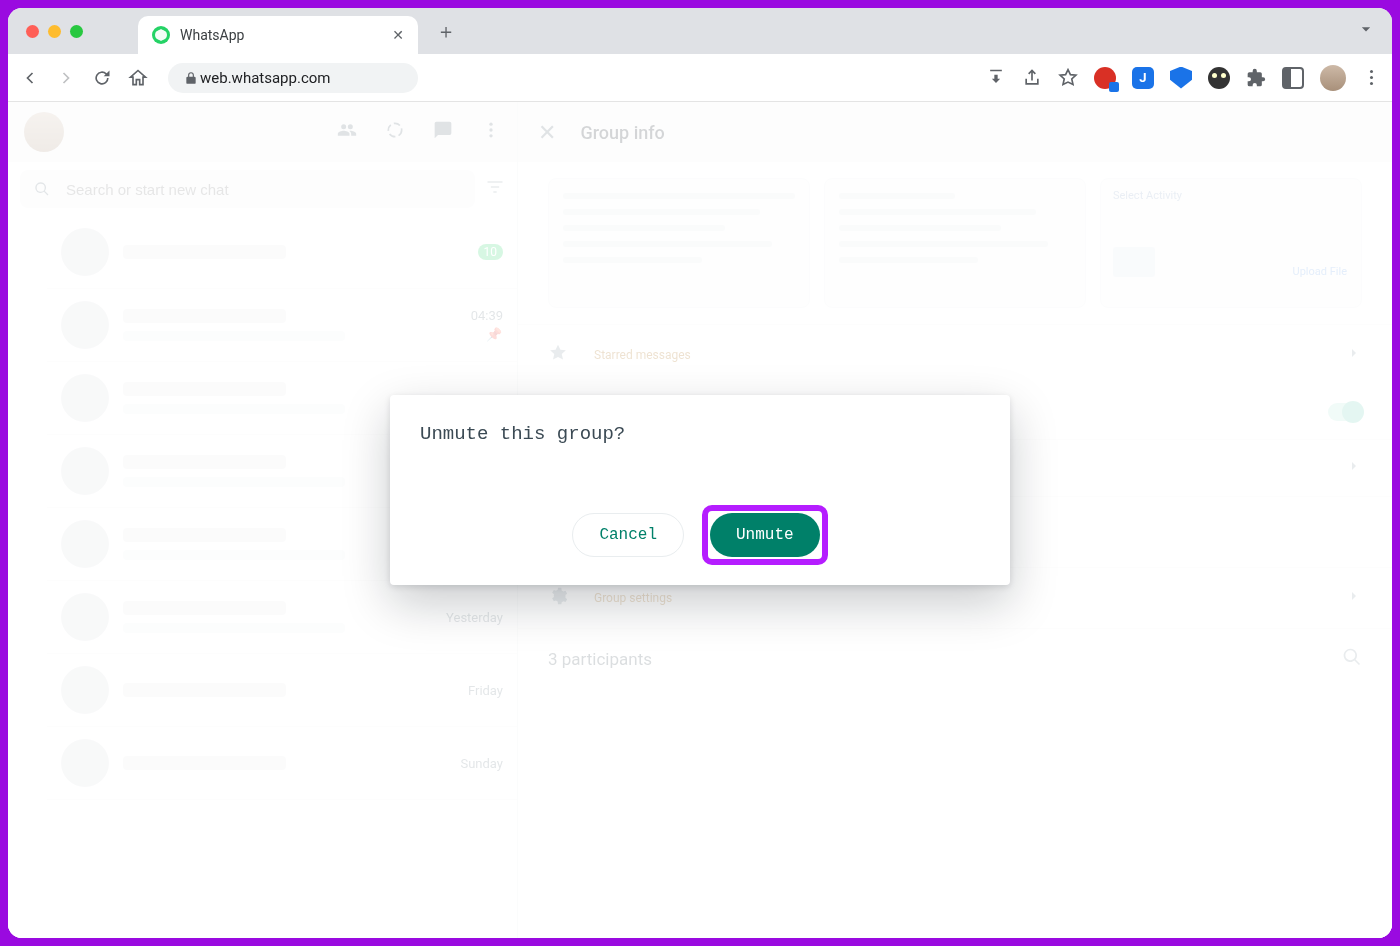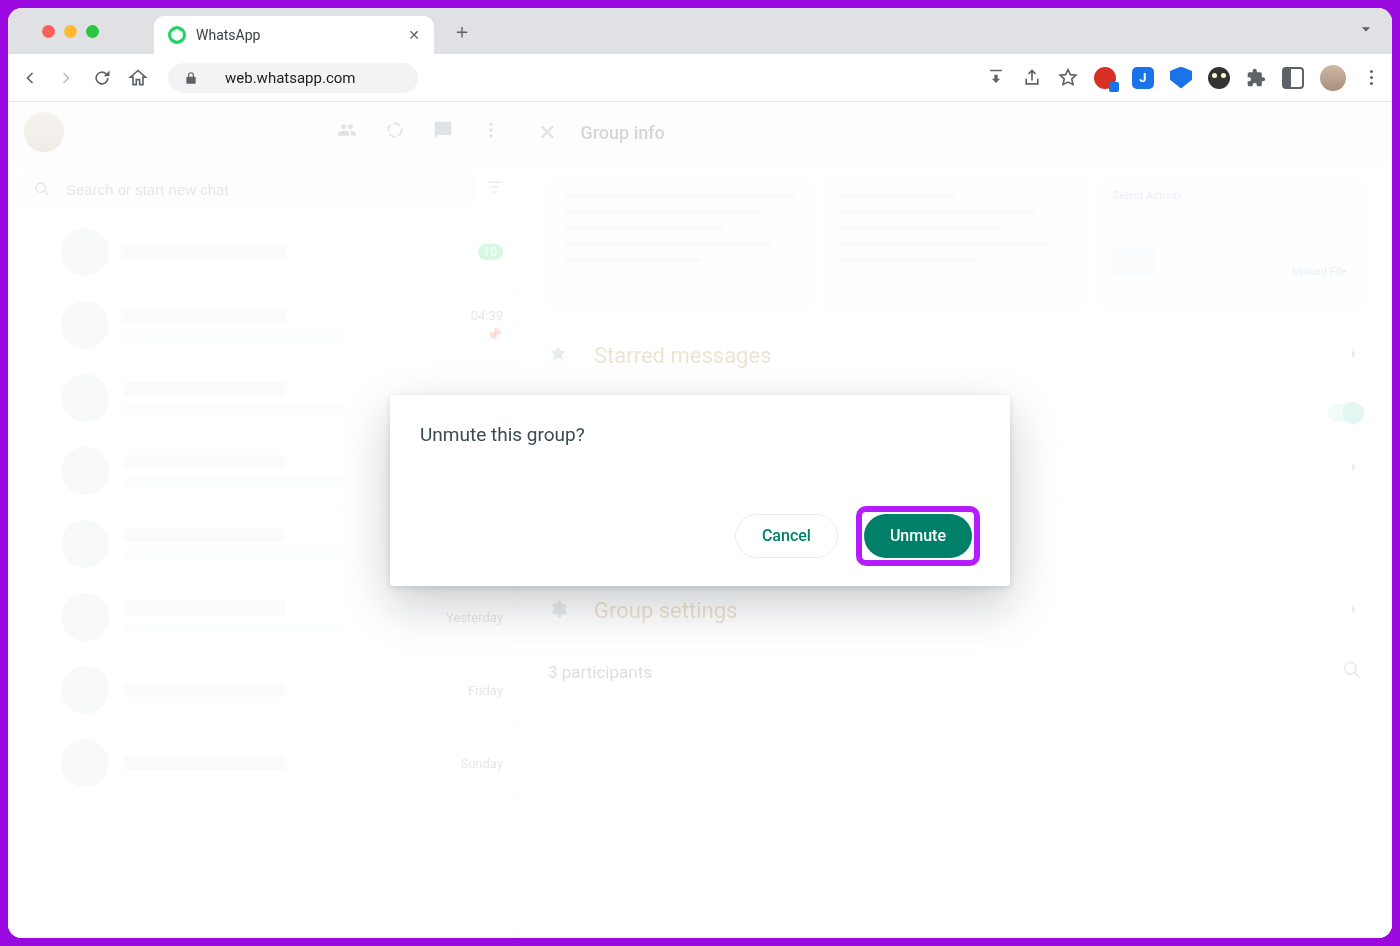--- a/index.html
+++ b/index.html
@@ -15,21 +15,21 @@
     position: relative;
     display: flex;
     flex-direction: column;
   }
   
   .browser-tabbar {
     height: 46px;
     background: #dfe1e5;
     display: flex;
     align-items: center;
-    padding-left: 34px;
+    padding-left: 18px;
     position: relative;
   }
   .traffic-lights { display: flex; gap: 9px; align-items: center; margin-right: 55px; }
   .tl { width: 13px; height: 13px; border-radius: 50%; }
   .tl-close { background: #ff5f57; }
   .tl-min { background: #febc2e; }
   .tl-max { background: #28c840; }
   .tab {
     height: 38px;
     margin-top: 8px;
@@ -63,21 +63,21 @@
     align-items: center;
     padding: 0 12px;
     gap: 14px;
   }
   .nav-icons { display: flex; gap: 16px; color: #5f6368; align-items: center; }
   .nav-icon { width: 20px; height: 20px; display: flex; align-items: center; justify-content: center; }
   .omnibox {
     flex: 0 0 auto;
     display: flex;
     align-items: center;
-    gap: 27px;
+    gap: 2px;
     background: #f1f3f4;
     border-radius: 20px;
     padding: 6px 16px;
     min-width: 250px;
     margin-left: 6px;
   }
   .omnibox-url { font-size: 15px; color: #202124; }
   .lock-icon { width: 14px; height: 14px; color: #5f6368; }
   .toolbar-right { margin-left: auto; display: flex; align-items: center; gap: 16px; }
   .toolbar-right .ic { width: 20px; height: 20px; color: #5f6368; display:flex; align-items:center; justify-content:center; }
@@ -124,40 +124,40 @@
   .wa-right-header { height: 60px; background: #f0f2f5; display: flex; align-items: center; gap: 24px; padding: 0 20px; color: #54656f; }
   .wa-right-header h2 { font-size: 18px; color: #111b21; font-weight: 500; }
   .close-x { font-size: 22px; color: #54656f; }
   .media-row { display: flex; gap: 14px; padding: 16px 30px; }
   .media-card { flex: 1; height: 130px; background: #f6f7f8; border-radius: 8px; border: 1px solid #eceff1; position: relative; }
   .media-card .mc-lines { position:absolute; inset:14px; display:flex; flex-direction:column; gap:10px; }
   .media-card .mc-lines span { height:6px; background:#e2e5e8; border-radius:3px; }
   .info-row { display: flex; align-items: center; gap: 24px; padding: 18px 30px; color: #3b4a54; border-top: 1px solid #f0f2f3; }
   .info-row .ir-icon { width: 22px; color: #8696a0; }
   .info-row .ir-text { flex: 1; }
-  .info-row .ir-title { font-size: 22px; color: #a16207; }
+  .info-row .ir-title { font-size: 12px; color: #a16207; }
   .info-row .ir-sub { font-size: 15px; color: #667781; margin-top: 2px; }
   .chev { color: #8696a0; }
   .toggle { width: 34px; height: 18px; background: #b3e6d8; border-radius: 10px; position: relative; }
   .toggle::after { content:""; position:absolute; right:-2px; top:-2px; width:22px; height:22px; background:#6bcdb4; border-radius:50%; }
 
   
   .dim {
     position: absolute; inset: 0; background: rgba(255,255,255,0.82);
-    display: flex; align-items: center; justify-content: center;
+    display: flex; align-items: center; justify-content: center; font-family: Liberation Mono, monospace;
   }
   .dialog {
     width: 620px; background: #fff; border-radius: 4px;
     box-shadow: 0 18px 48px rgba(11,20,26,.22), 0 2px 6px rgba(11,20,26,.12);
     padding: 28px 30px 20px 30px;
     position: relative;
     top: -30px;
   }
   .dialog-title { font-size: 19px; color: #3b4a54; margin-bottom: 60px; }
-  .dialog-actions { display: flex; justify-content: flex-end; gap: 18px; align-items: center; }
+  .dialog-actions { display: flex; justify-content: center; gap: 18px; align-items: center; }
   .btn {
     height: 44px; padding: 0 26px; border-radius: 24px; font-size: 16px; font-weight: 500;
     display: inline-flex; align-items: center; justify-content: center; cursor: pointer;
   }
   .btn-cancel { background: #fff; color: #008069; border: 1px solid #e9edef; }
   .btn-primary { background: #008069; color: #fff; border: none; }
   .highlight-box { border: 6px solid #b51dff; border-radius: 10px; padding: 2px; }
   .svg-ic { width: 20px; height: 20px; fill: currentColor; }
   .svg-sm { width: 16px; height: 16px; fill: currentColor; }
 </style>

